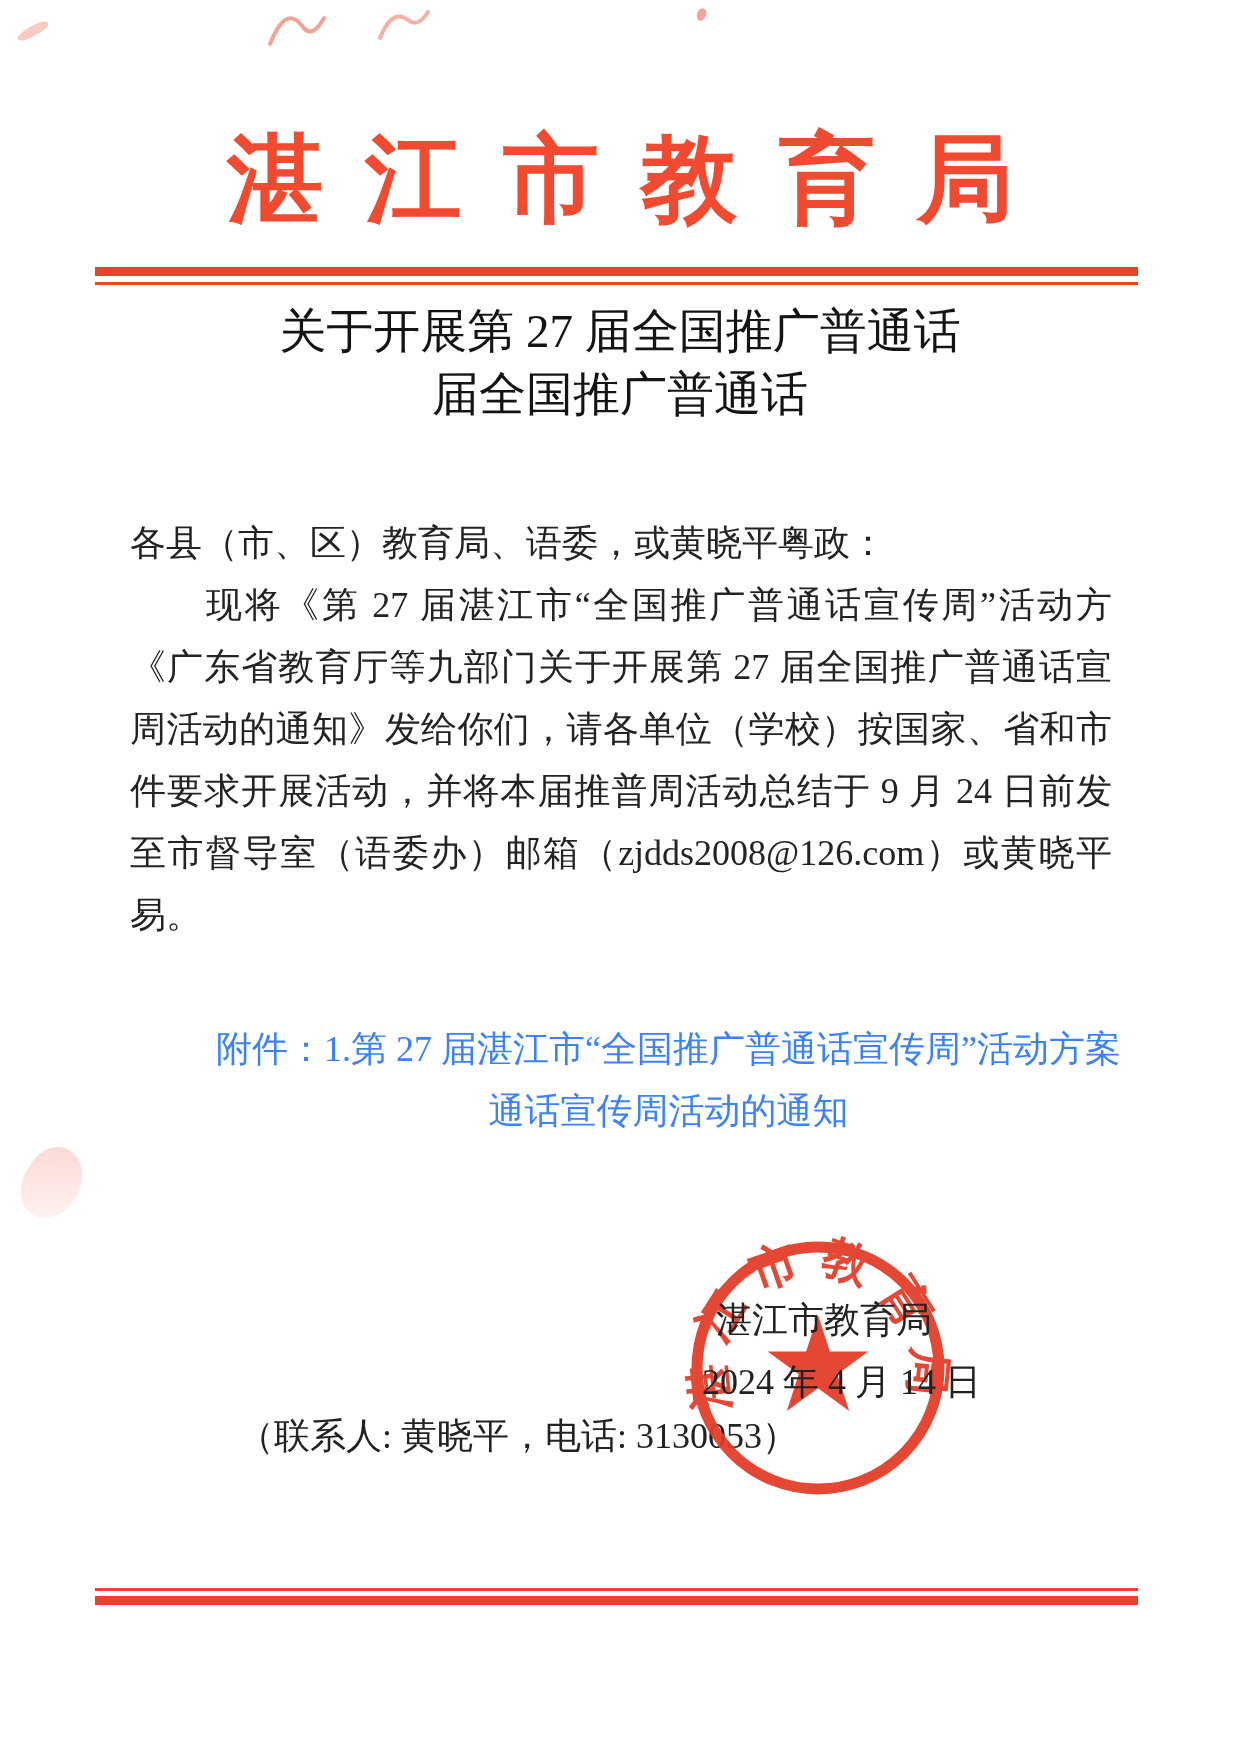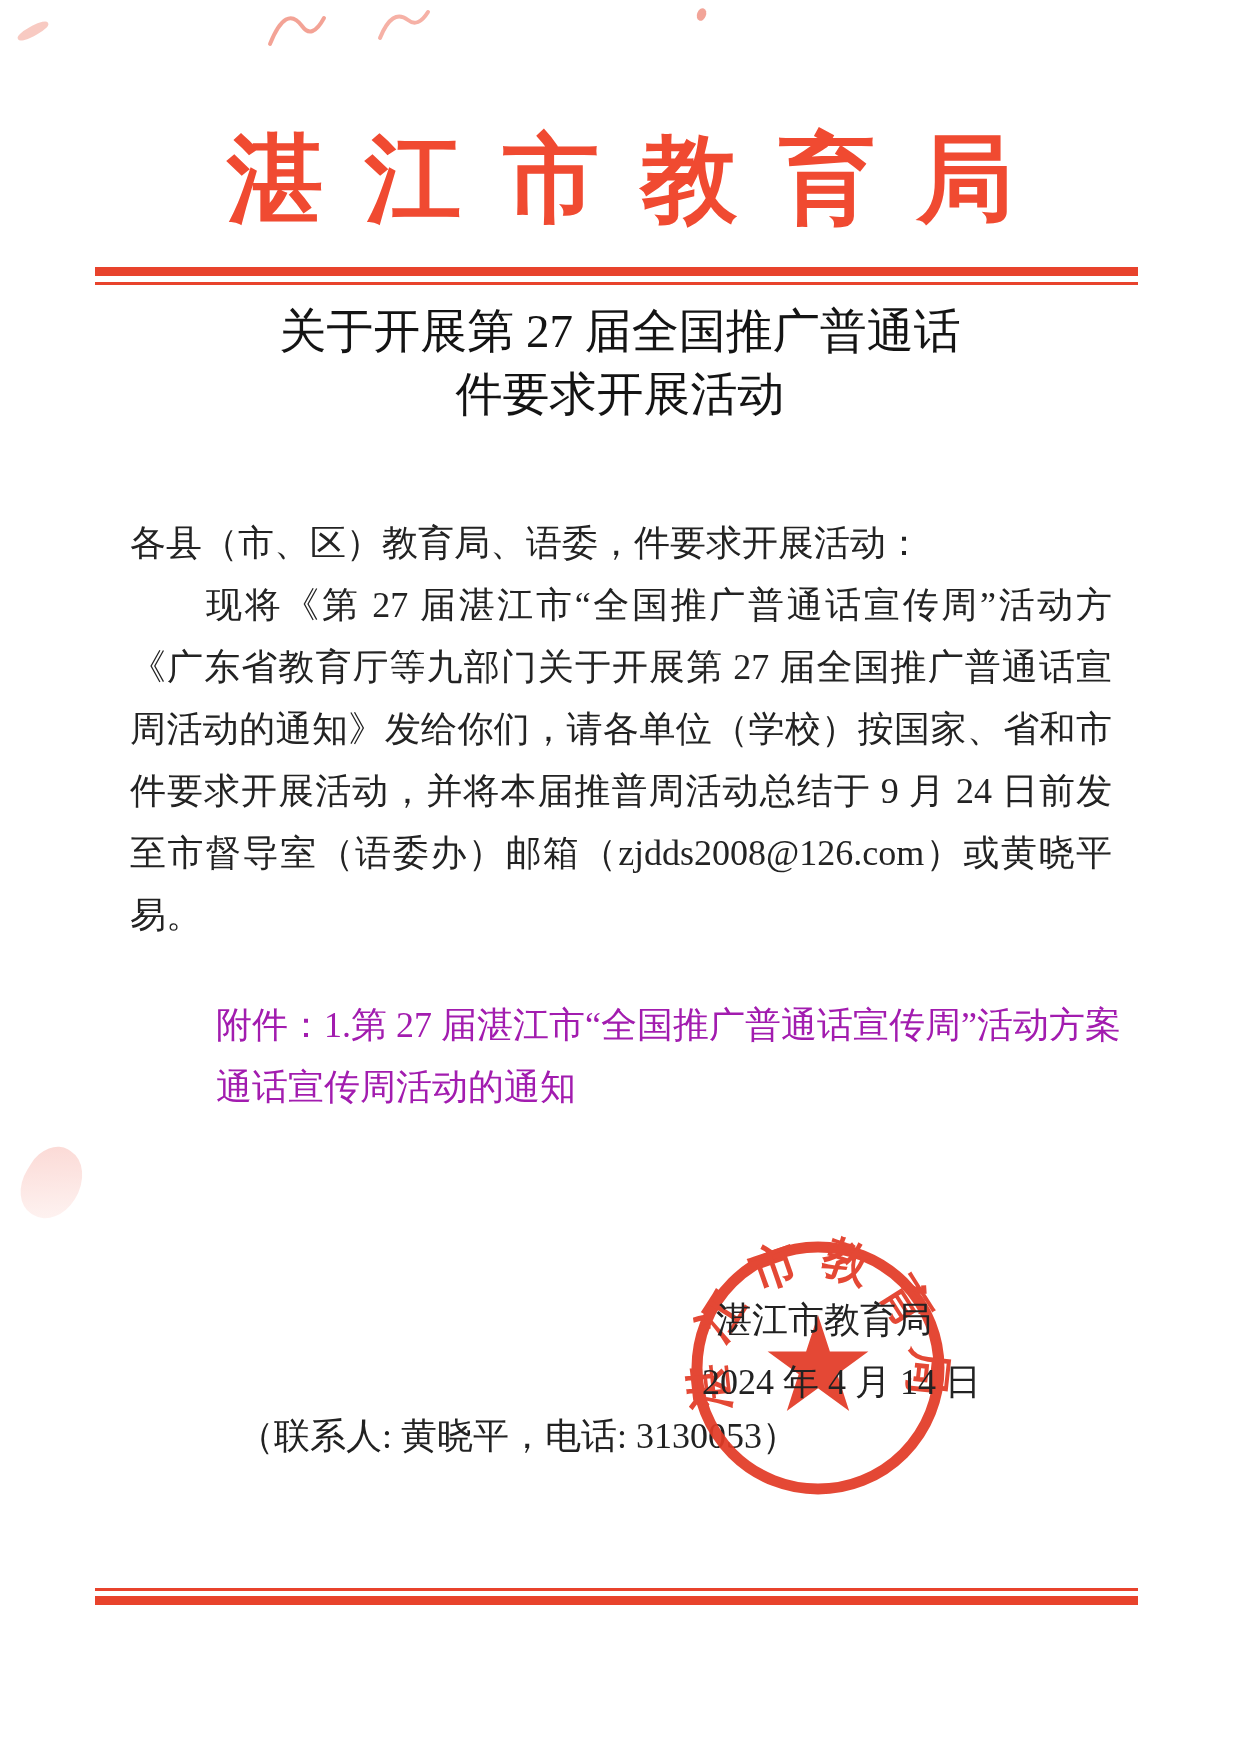--- a/index.html
+++ b/index.html
@@ -39,22 +39,22 @@
   }
   .body-line {
     height:62px; overflow:hidden;
     text-align:justify; text-align-last:justify; text-justify:inter-character;
   }
   .body-line.no-justify { text-align:left; text-align-last:left; }
   .body-line.indent { text-indent:76px; }
 
   
   .attachments {
-    position:absolute; left:216px; top:994px;
-    font-size:36px; line-height:62px; color:#a21caf;
+    position:absolute; left:216px; top:1018px;
+    font-size:36px; line-height:62px; color:#3b82f6;text-align:center;
   }
   .att-line { height:62px; white-space:nowrap; }
   .att-2 { margin-left:92px; }
   .att-3 { }
 
   
   .signature-agency { position:absolute; left:716px; top:1296px; font-size:36px; color:#222; z-index:3; white-space:nowrap; }
   .signature-date   { position:absolute; left:702px; top:1358px; font-size:36px; color:#222; z-index:3; white-space:nowrap; }
   .contact-line     { position:absolute; left:238px; top:1412px; font-size:36px; color:#222; white-space:nowrap; }
 
@@ -90,25 +90,25 @@
 
 <div class="page">
 
   <div class="agency-header">湛江市教育局</div>
 
   <div class="rule rule-top-thick"></div>
   <div class="rule rule-top-thin"></div>
 
   <div class="doc-title">
     <div>关于开展第 27 届全国推广普通话</div>
-    <div>件要求开展活动</div>
+    <div>届全国推广普通话</div>
   </div>
 
   <div class="body-block">
-    <div class="body-line no-justify">各县（市、区）教育局、语委，件要求开展活动：</div>
+    <div class="body-line no-justify">各县（市、区）教育局、语委，或黄晓平粤政：</div>
     <div class="body-line indent">现将《第 27 届湛江市“全国推广普通话宣传周”活动方案》和</div>
     <div class="body-line">《广东省教育厅等九部门关于开展第 27 届全国推广普通话宣传</div>
     <div class="body-line">周活动的通知》发给你们，请各单位（学校）按国家、省和市文</div>
     <div class="body-line">件要求开展活动，并将本届推普周活动总结于 9 月 24 日前发送</div>
     <div class="body-line">至市督导室（语委办）邮箱（zjdds2008@126.com）或黄晓平粤政</div>
     <div class="body-line no-justify">易。</div>
   </div>
 
   <div class="attachments">
     <div class="att-line">附件：1.第 27 届湛江市“全国推广普通话宣传周”活动方案</div>

